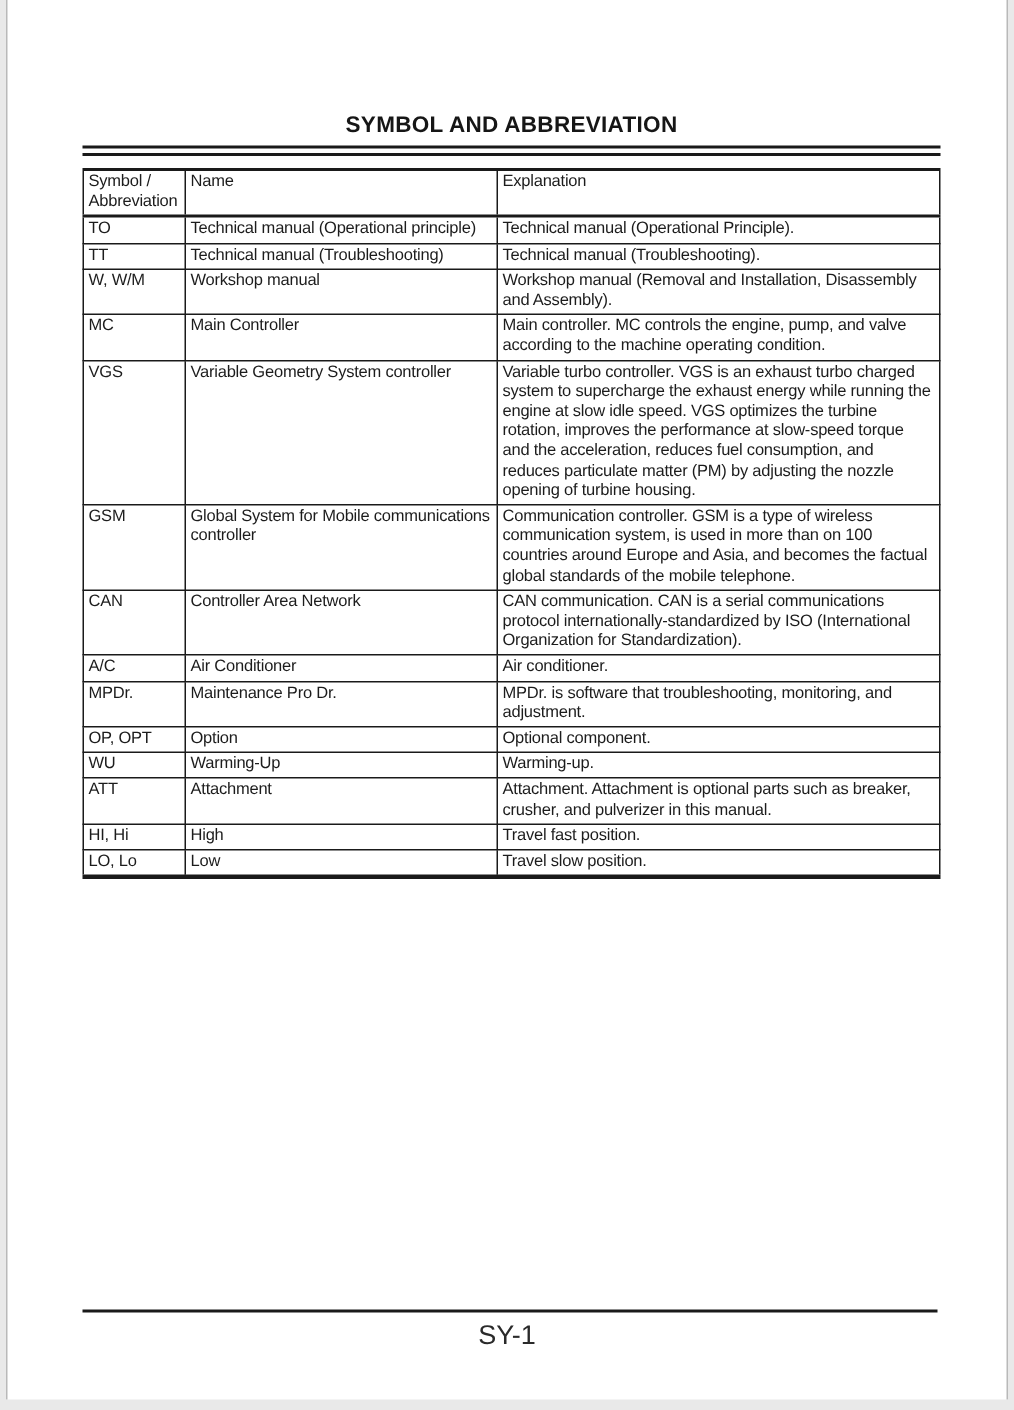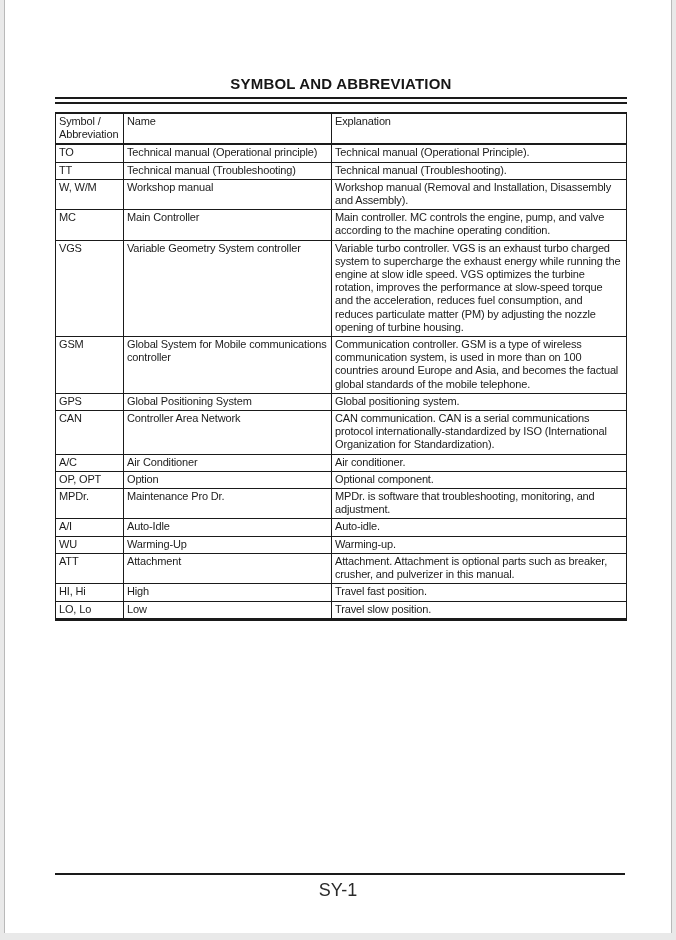--- a/index.html
+++ b/index.html
@@ -125,48 +125,38 @@
           <td>VGS</td>
           <td>Variable Geometry System controller</td>
           <td>Variable turbo controller. VGS is an exhaust turbo charged system to supercharge the exhaust energy while running the engine at slow idle speed. VGS optimizes the turbine rotation, improves the performance at slow-speed torque and the acceleration, reduces fuel consumption, and reduces particulate matter (PM) by adjusting the nozzle opening of turbine housing.</td>
         </tr>
         <tr>
           <td>GSM</td>
           <td>Global System for Mobile communications controller</td>
           <td>Communication controller. GSM is a type of wireless communication system, is used in more than on 100 countries around Europe and Asia, and becomes the factual global standards of the mobile telephone.</td>
         </tr>
         <tr>
-          <td>GPS</td>
-          <td>Global Positioning System</td>
-          <td>Global positioning system.</td>
-        </tr>
-        <tr>
           <td>CAN</td>
           <td>Controller Area Network</td>
           <td>CAN communication. CAN is a serial communications protocol internationally-standardized by ISO (International Organization for Standardization).</td>
         </tr>
         <tr>
           <td>A/C</td>
           <td>Air Conditioner</td>
           <td>Air conditioner.</td>
         </tr>
         <tr>
-          <td>OP, OPT</td>
-          <td>Option</td>
-          <td>Optional component.</td>
-        </tr>
-        <tr>
           <td>MPDr.</td>
           <td>Maintenance Pro Dr.</td>
           <td>MPDr. is software that troubleshooting, monitoring, and adjustment.</td>
         </tr>
         <tr>
-          <td>A/I</td>
-          <td>Auto-Idle</td>
-          <td>Auto-idle.</td>
+          <td>OP, OPT</td>
+          <td>Option</td>
+          <td>Optional component.</td>
         </tr>
         <tr>
           <td>WU</td>
           <td>Warming-Up</td>
           <td>Warming-up.</td>
         </tr>
         <tr>
           <td>ATT</td>
           <td>Attachment</td>
           <td>Attachment. Attachment is optional parts such as breaker, crusher, and pulverizer in this manual.</td>

